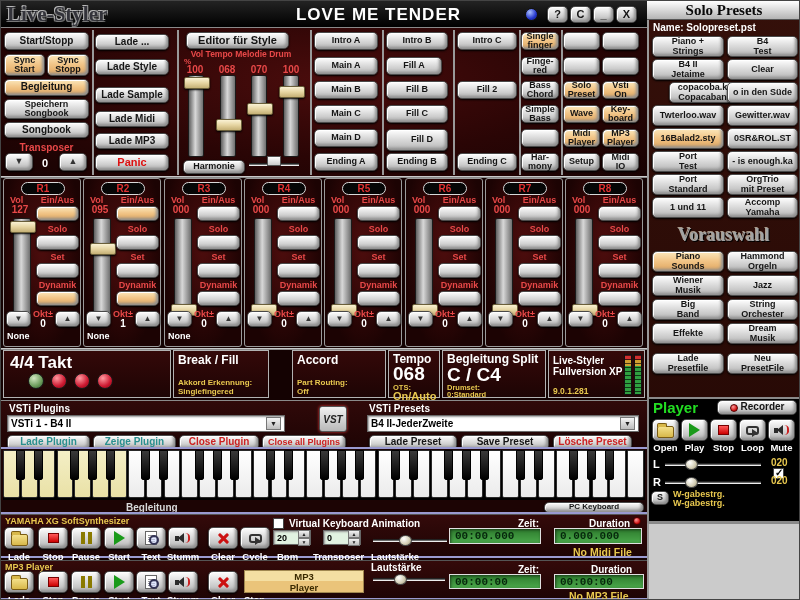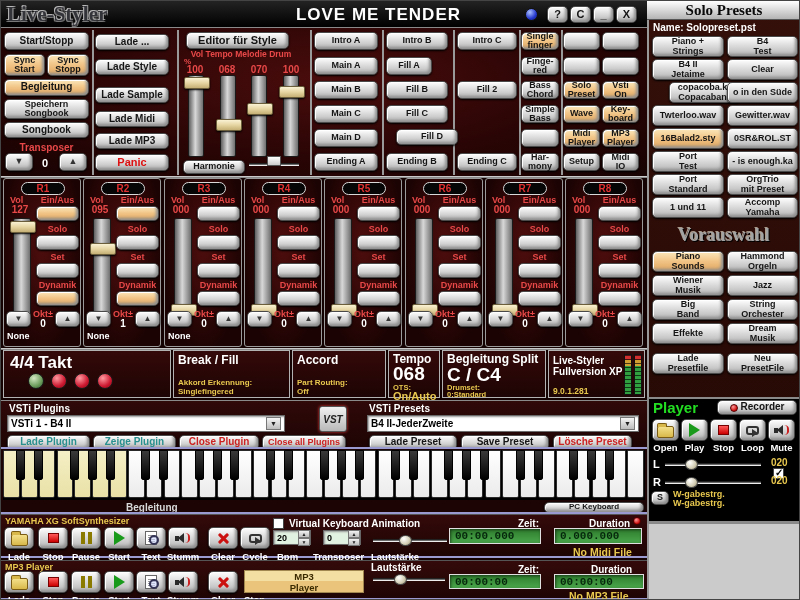--- a/index.html
+++ b/index.html
@@ -150,21 +150,21 @@
   <div class="groove" style="left:248px;top:162px;width:50px"></div>
   <div class="abs" style="left:266px;top:155px;width:14px;height:10px;background:linear-gradient(180deg,#fff,#ccc);border:1px solid #555"></div>
 
   <div class="scell" style="left:2px;width:168px">
     <span class="st" style="left:6px;top:2px;font-size:17px">4/4 Takt</span>
   <div class="bled green" style="left: 24px; top: 22px; width: 16px; height: 16px;"></div>
       <div class="bled red" style="left: 47px; top: 22px; width: 16px; height: 16px;"></div>
       <div class="bled red" style="left: 70px; top: 22px; width: 16px; height: 16px;"></div>
       <div class="bled red" style="left: 93px; top: 22px; width: 16px; height: 16px;"></div>
     </div>
-  <div class="scell" style="left:172px;width:117px">
+  <div class="scell" style="left:172px;width:96px">
     <span class="st" style="left:4px;top:2px">Break / Fill</span>
     <span class="ss" style="left:4px;top:27px">Akkord Erkennung:</span>
     <span class="ss" style="left:4px;top:36px">Singlefingered</span>
   </div>
   <div class="scell" style="left:291px;width:94px">
     <span class="st" style="left:4px;top:2px">Accord</span>
     <span class="ss" style="left:4px;top:27px">Part Routing:</span>
     <span class="ss" style="left:4px;top:36px">Off</span>
   </div>
   <div class="scell" style="left:387px;width:52px">
@@ -392,21 +392,21 @@
       <div class="vhandle" style="top: 10px;"></div>
     </div>
     <div class="abs btn gbtn" style="left: 313px; top: 31px; width: 64px; height: 18px;">Intro A</div>
     <div class="abs btn gbtn" style="left: 385px; top: 31px; width: 62px; height: 18px;">Intro B</div>
     <div class="abs btn gbtn" style="left: 456px; top: 31px; width: 60px; height: 18px;">Intro C</div>
     <div class="abs btn gbtn orange" style="left: 520px; top: 31px; width: 38px; height: 18px;">Single
 finger</div>
     <div class="abs btn gbtn" style="left: 562px; top: 31px; width: 37px; height: 18px;"></div>
     <div class="abs btn gbtn" style="left: 601px; top: 31px; width: 37px; height: 18px;"></div>
     <div class="abs btn gbtn" style="left: 313px; top: 56px; width: 64px; height: 18px;">Main A</div>
-    <div class="abs btn gbtn" style="left: 385px; top: 56px; width: 46px; height: 18px;">Fill A</div>
+    <div class="abs btn gbtn" style="left: 385px; top: 56px; width: 56px; height: 18px;">Fill A</div>
     <div class="abs btn gbtn" style="left: 520px; top: 56px; width: 38px; height: 18px;">Finge-
 red</div>
     <div class="abs btn gbtn" style="left: 562px; top: 56px; width: 37px; height: 18px;"></div>
     <div class="abs btn gbtn" style="left: 601px; top: 56px; width: 37px; height: 18px;"></div>
     <div class="abs btn gbtn" style="left: 313px; top: 80px; width: 64px; height: 18px;">Main B</div>
     <div class="abs btn gbtn" style="left: 385px; top: 80px; width: 62px; height: 18px;">Fill B</div>
     <div class="abs btn gbtn" style="left: 456px; top: 80px; width: 60px; height: 18px;">Fill 2</div>
     <div class="abs btn gbtn" style="left: 520px; top: 80px; width: 38px; height: 18px;">Bass
 Chord</div>
     <div class="abs btn gbtn orange" style="left: 562px; top: 80px; width: 37px; height: 18px;">Solo
@@ -414,21 +414,21 @@
     <div class="abs btn gbtn orange" style="left: 601px; top: 80px; width: 37px; height: 18px;">Vsti
 On</div>
     <div class="abs btn gbtn" style="left: 313px; top: 104px; width: 64px; height: 18px;">Main C</div>
     <div class="abs btn gbtn" style="left: 385px; top: 104px; width: 62px; height: 18px;">Fill C</div>
     <div class="abs btn gbtn" style="left: 520px; top: 104px; width: 38px; height: 18px;">Simple
 Bass</div>
     <div class="abs btn gbtn orange" style="left: 562px; top: 104px; width: 37px; height: 18px;">Wave</div>
     <div class="abs btn gbtn orange" style="left: 601px; top: 104px; width: 37px; height: 18px;">Key-
 board</div>
     <div class="abs btn gbtn" style="left: 313px; top: 128px; width: 64px; height: 18px;">Main D</div>
-    <div class="abs btn gbtn" style="left: 395px; top: 128px; width: 62px; height: 16px; padding-left: 10px;">Fill D</div>
+    <div class="abs btn gbtn" style="left: 385px; top: 128px; width: 62px; height: 22px; padding-left: 10px;">Fill D</div>
     <div class="abs btn gbtn" style="left: 520px; top: 128px; width: 38px; height: 18px;"></div>
     <div class="abs btn gbtn orange" style="left: 562px; top: 128px; width: 37px; height: 18px;">Midi
 Player</div>
     <div class="abs btn gbtn orange" style="left: 601px; top: 128px; width: 37px; height: 18px;">MP3
 Player</div>
     <div class="abs btn gbtn" style="left: 313px; top: 152px; width: 64px; height: 18px;">Ending A</div>
     <div class="abs btn gbtn" style="left: 385px; top: 152px; width: 62px; height: 18px;">Ending B</div>
     <div class="abs btn gbtn" style="left: 456px; top: 152px; width: 60px; height: 18px;">Ending C</div>
     <div class="abs btn gbtn" style="left: 520px; top: 152px; width: 38px; height: 18px;">Har-
 mony</div>

